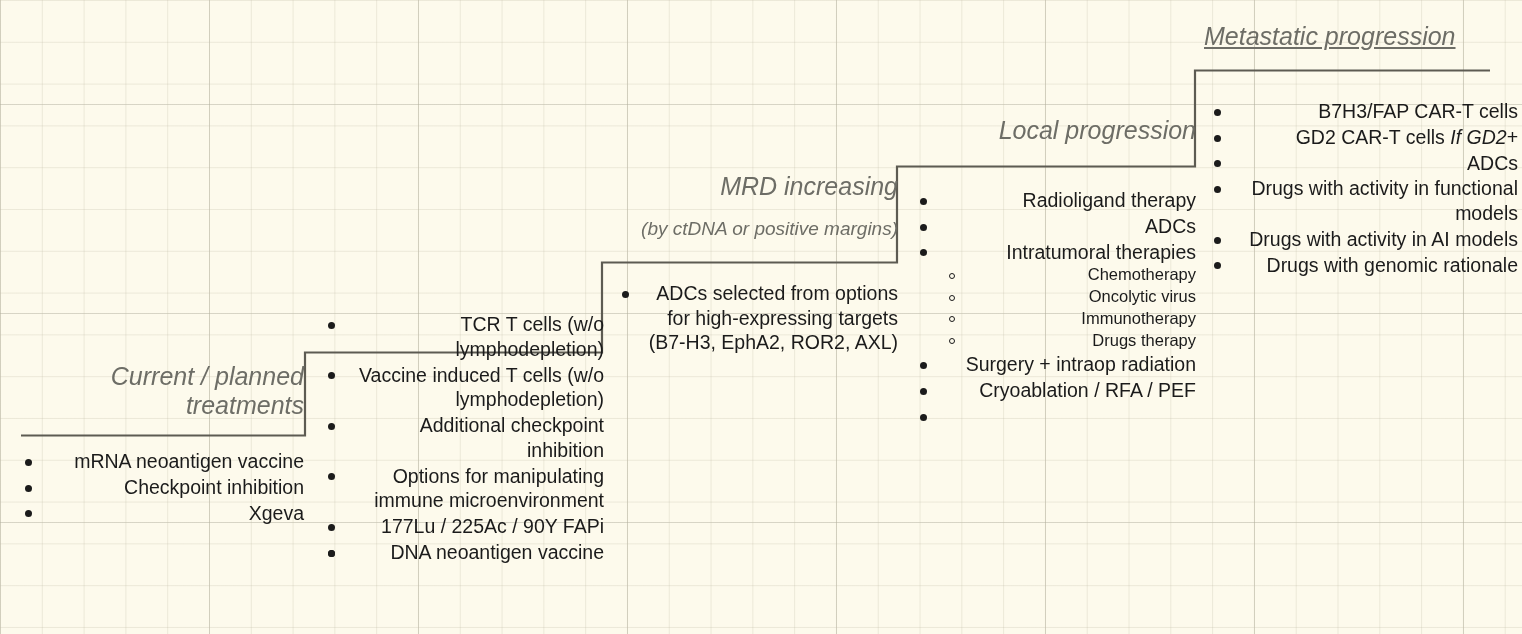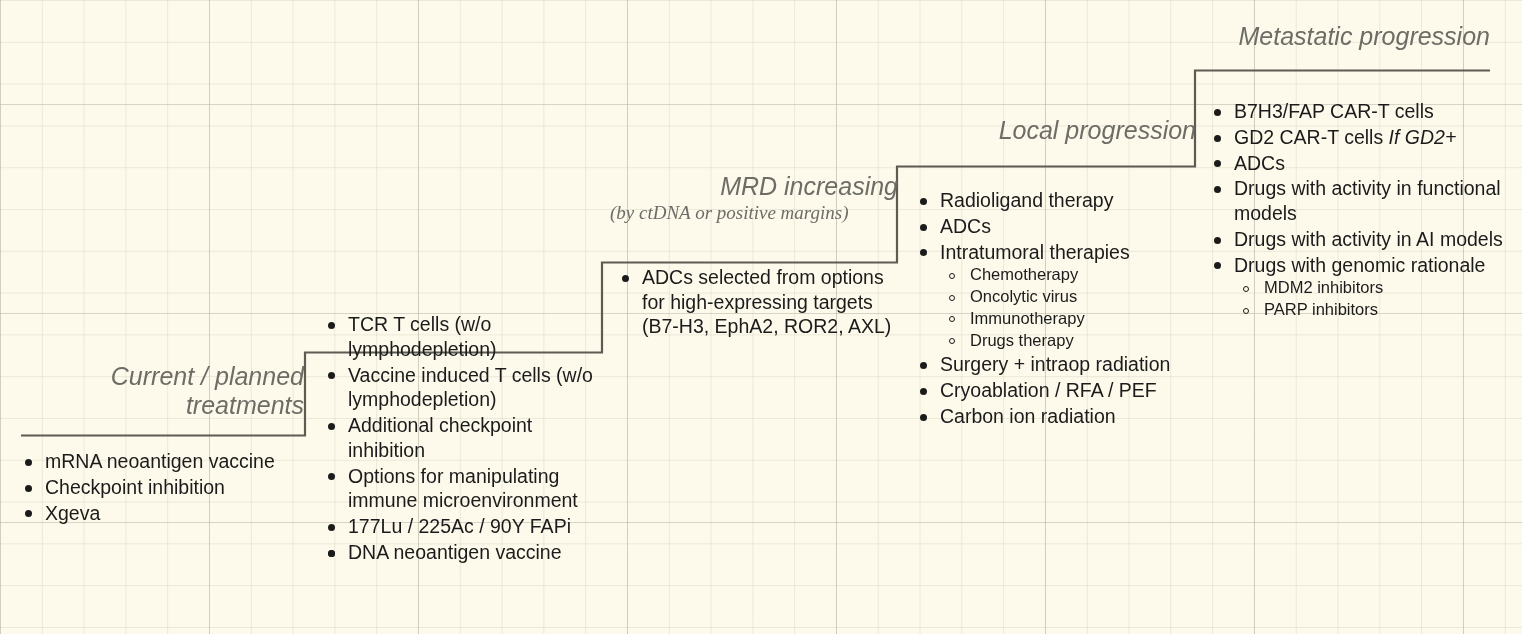--- a/index.html
+++ b/index.html
@@ -54,38 +54,38 @@
     font-size: 25px;
     line-height: 1.16;
     text-align: right;
     white-space: pre-line;
   }
   .col-sub {
     font-style: italic;
     color: #6d6d66;
     font-size: 19px;
     line-height: 1.2;
-    text-align: left;
-    margin-top: 1px;
-    font-family: Liberation Serif, serif;
+    text-align: right;
+    margin-top: 17px;
   }
   .col-body {
     color: #1b1b1b;
     font-size: 19.5px;
     line-height: 1.27;
   }
   ul.bullets {
     list-style: none;
     margin: 0;
     padding: 0;
   }
   ul.bullets > li {
     position: relative;
     padding-left: 24px;
     margin: 0 0 1px 0;
+    text-align: right;
   }
   ul.bullets > li > .bullet-dot {
     position: absolute;
     left: 4px;
     top: 0.50em;
     width: 7px;
     height: 7px;
     border-radius: 50%;
     background: #1b1b1b;
   }
@@ -122,21 +122,21 @@
   #col-2 .col-body { margin-top: 24px; padding-left: 12px; }
 
   #col-3 { left: 610px;  top: 172px; width: 288px; }
   #col-3 .col-body { margin-top: 40px; padding-left: 8px; }
 
   #col-4 { left: 906px;  top: 116px; width: 290px; }
   #col-4 .col-body { margin-top: 43px; padding-left: 10px; }
 
   #col-5 { left: 1204px; top: 22px;  width: 314px; }
   #col-5 .col-body { margin-top: 48px; padding-left: 6px; }
-  #col-5 .col-head { text-align: right; padding-right: 28px; }
+  #col-5 .col-head { text-align: left; padding-right: 28px; text-decoration: underline; }
 </style>
 </head>
 <body>
 
 <div id="canvas">
 
   <svg id="staircase" viewBox="0 0 1522 634" xmlns="http://www.w3.org/2000/svg" aria-hidden="true">
     <g fill="none" stroke="#5d5b52" stroke-width="2.2" stroke-linecap="butt" stroke-linejoin="miter">
       <path d="M 21,435.5 L 305,435.5 L 305,352.5 L 602,352.5 L 602,262.5 L 897,262.5 L 897,166.5 L 1195,166.5 L 1195,70.5 L 1490,70.5"></path>
     </g>
@@ -247,21 +247,20 @@
         <li>
           <span class="bullet-dot"></span>
           <span>Surgery + intraop radiation</span>
         </li>
         <li>
           <span class="bullet-dot"></span>
           <span>Cryoablation / RFA / PEF</span>
         </li>
         <li>
           <span class="bullet-dot"></span>
-          <span>Carbon ion radiation</span>
         </li>
       </ul>
     </div>
   </div>
 
   <div class="col" id="col-5">
     <div class="col-head">Metastatic progression</div>
     <div class="col-body">
       <ul class="bullets">
         <li>
@@ -280,28 +279,18 @@
           <span class="bullet-dot"></span>
           <span>Drugs with activity in functional models</span>
         </li>
         <li>
           <span class="bullet-dot"></span>
           <span>Drugs with activity in AI models</span>
         </li>
         <li>
           <span class="bullet-dot"></span>
           <span>Drugs with genomic rationale</span>
-          <ul class="subbullets">
-            <li>
-              <span class="bullet-ring"></span>
-              <span>MDM2 inhibitors</span>
-            </li>
-            <li>
-              <span class="bullet-ring"></span>
-              <span>PARP inhibitors</span>
-            </li>
-          </ul>
         </li>
       </ul>
     </div>
   </div>
 
 </div>
 
 </body></html>

